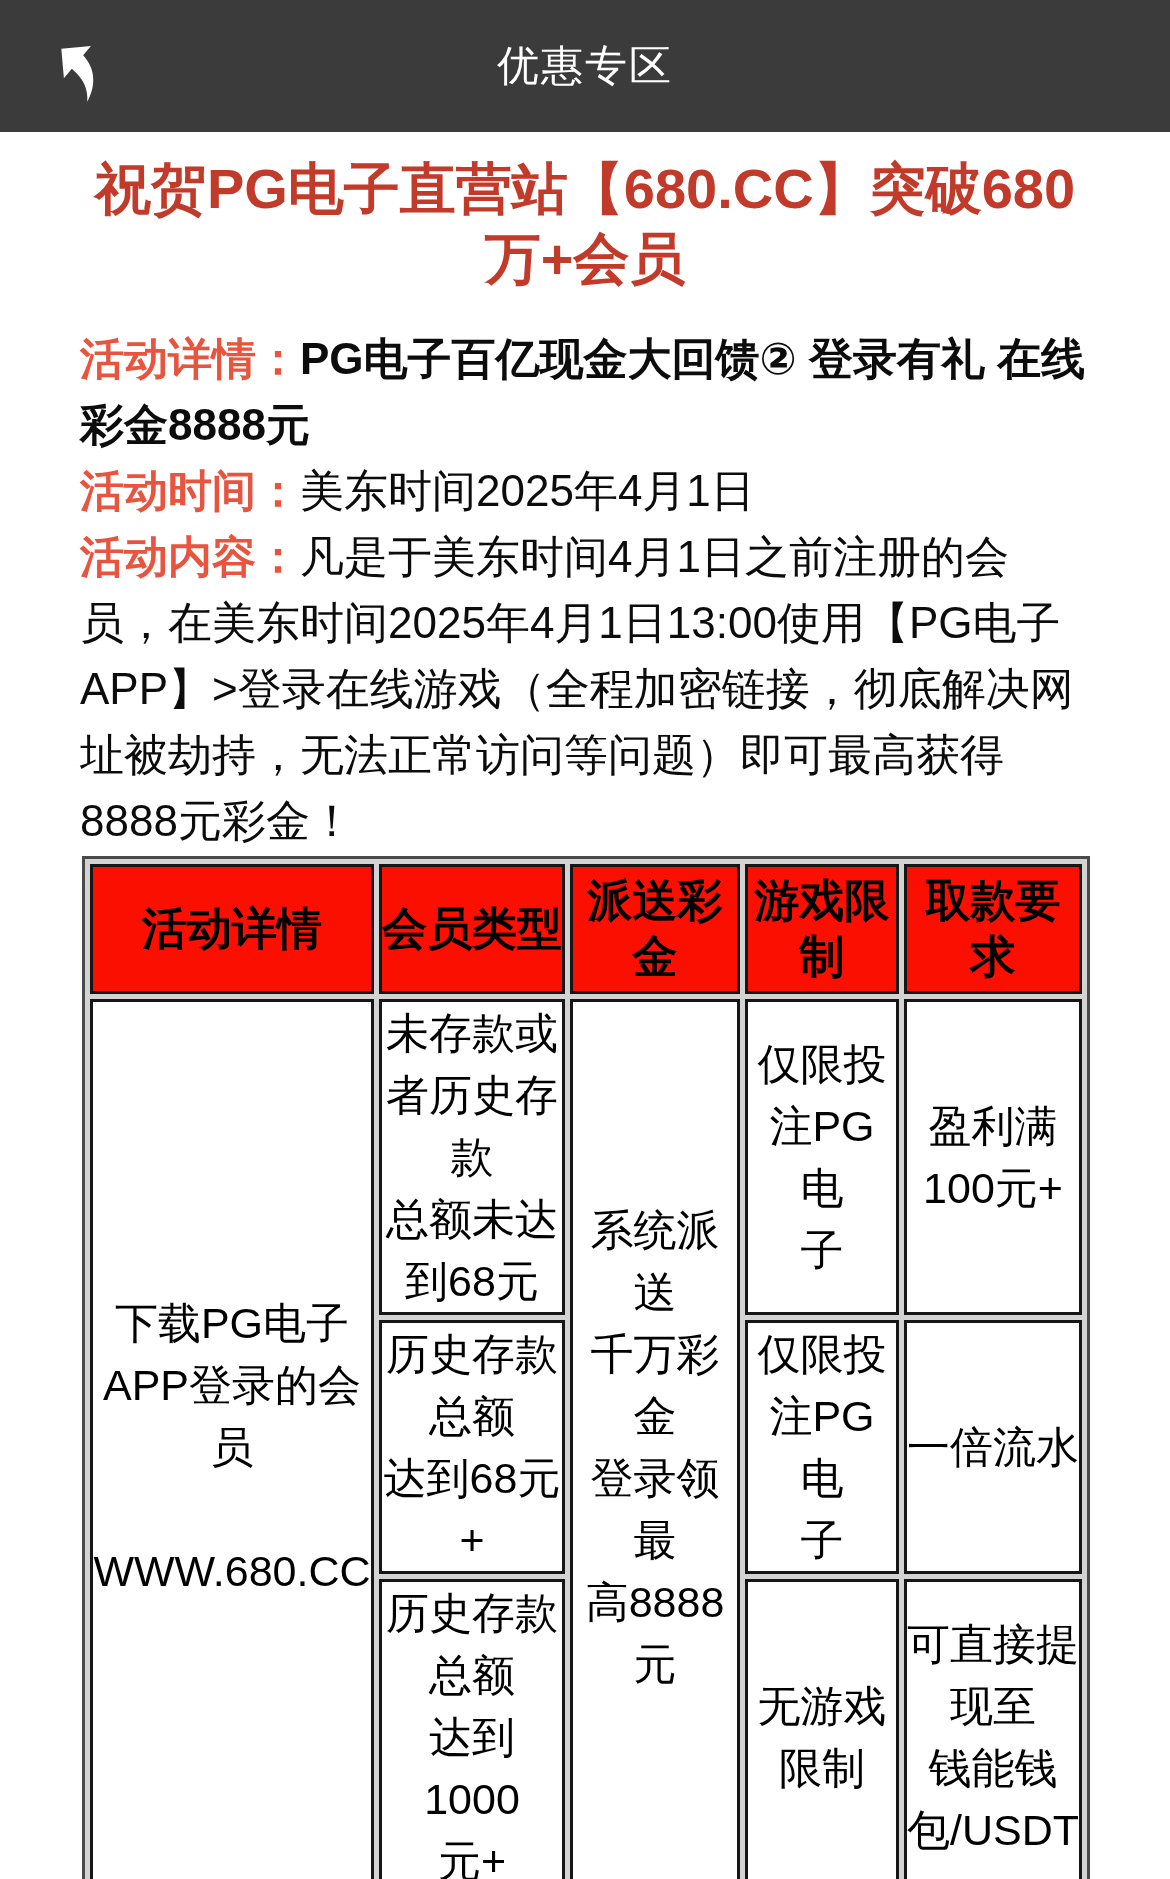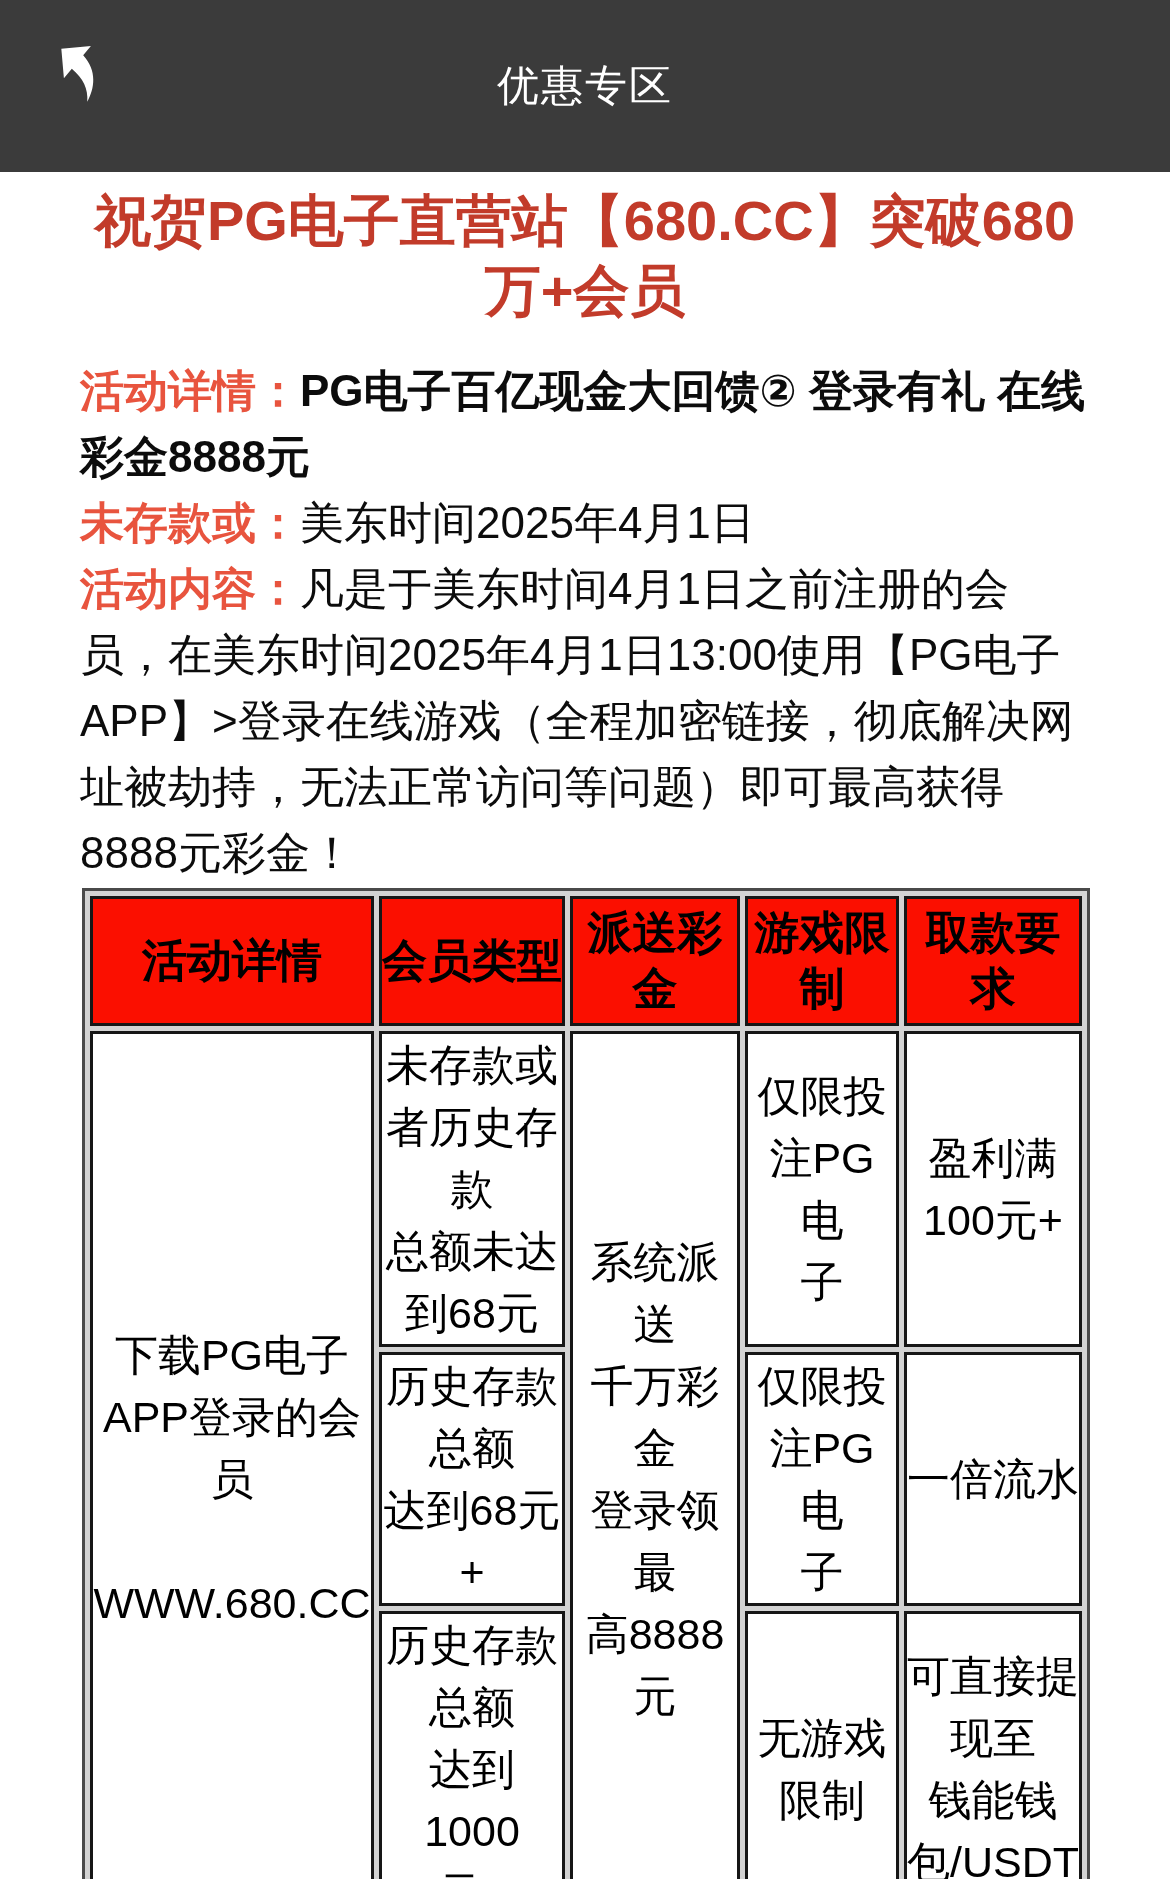--- a/index.html
+++ b/index.html
@@ -3,34 +3,34 @@
 <meta charset="utf-8">
 <style>
   html,body{margin:0;padding:0;}
   body{
     width:1170px;height:1879px;overflow:hidden;background:#ffffff;
     font-family:"Liberation Sans","DejaVu Sans",sans-serif;
     color:#101010;
   }
   
   .appbar{
-    position:relative;height:172px;background:#3b3b3b;
+    position:relative;height:132px;background:#3b3b3b;
     display:flex;align-items:center;justify-content:center;
   }
   .appbar-title{color:#ffffff;font-size:42px;letter-spacing:2px;}
   .back-btn{
     position:absolute;left:40px;top:24px;width:84px;height:84px;
     display:flex;align-items:center;justify-content:center;
     background:transparent;border:none;cursor:pointer;padding:0;
   }
   .back-btn svg{transform:rotate(40deg);}
   
   .content{padding:0 80px;}
   .page-title{
-    margin:0;padding-top:14px;
+    margin:8px;padding-top:14px;
     font-size:56px;line-height:70px;font-weight:700;
     color:#c23b2a;text-align:center;white-space:pre-line;
   }
   .details{margin-top:32px;}
   .detail-line{margin:0;font-size:44px;line-height:66px;}
   .detail-label{color:#e8543e;font-weight:700;}
   .detail-text{color:#0c0c0c;}
   .detail-text.bold{font-weight:700;}
   
   table.promo{
@@ -66,21 +66,21 @@
   <div class="appbar-title">优惠专区</div>
 </div>
 
 <div class="content">
 
   <h1 class="page-title">祝贺PG电子直营站【680.CC】突破680
 万+会员</h1>
 
   <div class="details">
     <p class="detail-line"><span class="detail-label">活动详情：</span><span class="detail-text bold">PG电子百亿现金大回馈② 登录有礼 在线彩金8888元</span></p>
-    <p class="detail-line"><span class="detail-label">未存款或：</span><span class="detail-text">美东时间2025年4月1日</span></p>
+    <p class="detail-line"><span class="detail-label">活动时间：</span><span class="detail-text">美东时间2025年4月1日</span></p>
     <p class="detail-line"><span class="detail-label">活动内容：</span><span class="detail-text">凡是于美东时间4月1日之前注册的会员，在美东时间2025年4月1日13:00使用【PG电子APP】&gt;登录在线游戏（全程加密链接，彻底解决网址被劫持，无法正常访问等问题）即可最高获得8888元彩金！</span></p>
   </div>
 
   <table class="promo">
     <colgroup>
       <col style="width:284px">
         <col style="width:186px">
         <col style="width:170px">
         <col style="width:154px">
         <col style="width:178px">

